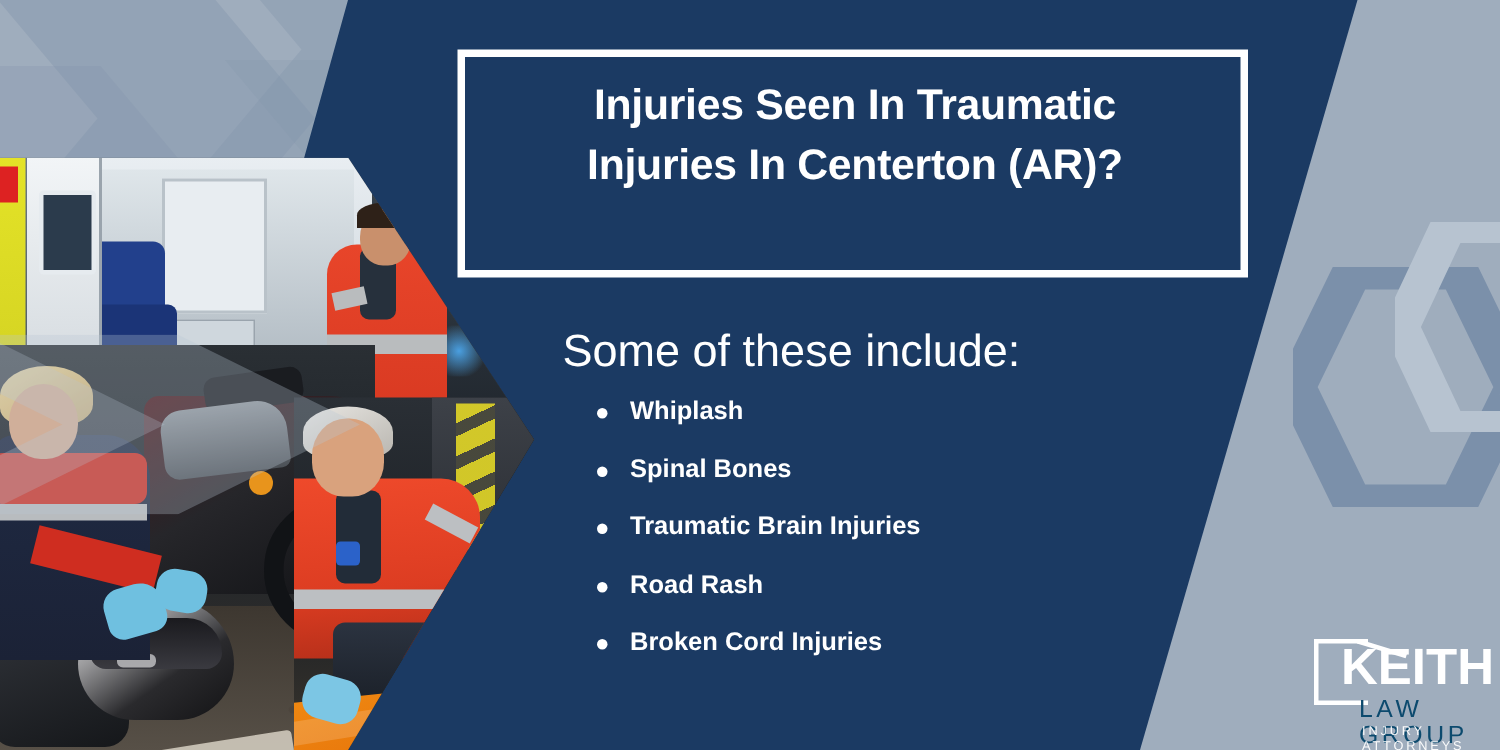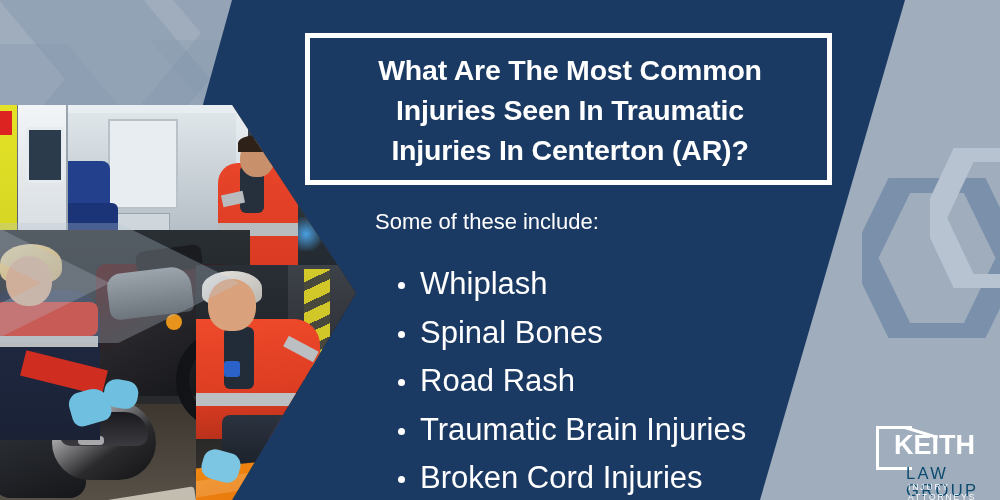--- a/index.html
+++ b/index.html
@@ -223,57 +223,56 @@
     text-align: center;
     color: #ffffff;
     font-weight: bold;
     font-size: 28.5px;
     line-height: 40px;
     letter-spacing: -0.2px;
   }
 
   
   .lead {
-    position:absolute; left:375px; top:206px;
-    color:#ffffff; font-size:22px; line-height:32px;
+    position:absolute; left:375px; top:219px;
+    color:#ffffff; font-size:30px; line-height:32px;
   }
   .bullets {
     position:absolute; left:378px; top:255px;
     margin:0; padding:0 0 0 42px;
     color:#ffffff;
     list-style: none;
   }
   .bullets li {
     position:relative;
-    font-size:31px;
-    font-weight:normal;
+    font-size:17px;
+    font-weight:bold;
     line-height:38.5px;
     white-space:nowrap;
-    margin-top:10px;
   }
   .bullets li::before {
     content:"";
     position:absolute; left:-22px; top:17px;
     width:7px; height:7px; border-radius:50%;
     background:#ffffff;
   }
 
   
   .logo { position:absolute; left:872px; top:424px; width:128px; height:66px; }
   .logo-bracket {
     position:absolute; left:4px; top:2px; width:36px; height:44px;
     border:3px solid #ffffff; border-right:none; box-sizing:border-box;
   }
   .logo-bracket::after{
     content:""; position:absolute; left:26px; top:-3px; width:34px; height:3px;
     background:#ffffff; transform-origin: left center; transform: rotate(17deg);
   }
   .logo-keith {
     position:absolute; left:22px; top:4px;
-    color:#ffffff; font-size:27px; font-weight:bold; letter-spacing:0px; line-height:34px;
+    color:#ffffff; font-size:34px; font-weight:bold; letter-spacing:0px; line-height:34px;
   }
   .logo-lawgroup {
     position:absolute; left:34px; top:41px;
     color:#0c4a6e; font-size:16.5px; letter-spacing:2.4px; line-height:17px;
   }
   .logo-injury {
     position:absolute; left:36px; top:58px;
     color:#ffffff; font-size:8.5px; letter-spacing:1.9px; line-height:10px;
     opacity:.95;
   }
@@ -369,31 +368,30 @@
         <div class="m3-glove2"></div>
       </div>
 
       <div class="photo-chev"></div>
       <div class="photo-chev2"></div>
     </div>
   </div>
 
   <div class="title-box"></div>
   <div class="title-text">
-    <div>What Are The Most Common</div>
     <div>Injuries Seen In Traumatic</div>
     <div>Injuries In Centerton (AR)?</div>
   </div>
 
   <div class="lead">Some of these include:</div>
   <ul class="bullets">
     <li>Whiplash</li>
     <li>Spinal Bones</li>
+    <li>Traumatic Brain Injuries</li>
     <li>Road Rash</li>
-    <li>Traumatic Brain Injuries</li>
     <li>Broken Cord Injuries</li>
   </ul>
 
   <div class="logo">
     <div class="logo-bracket"></div>
     <div class="logo-keith">KEITH</div>
     <div class="logo-lawgroup">LAW GROUP</div>
     <div class="logo-injury">INJURY ATTORNEYS</div>
   </div>
 

